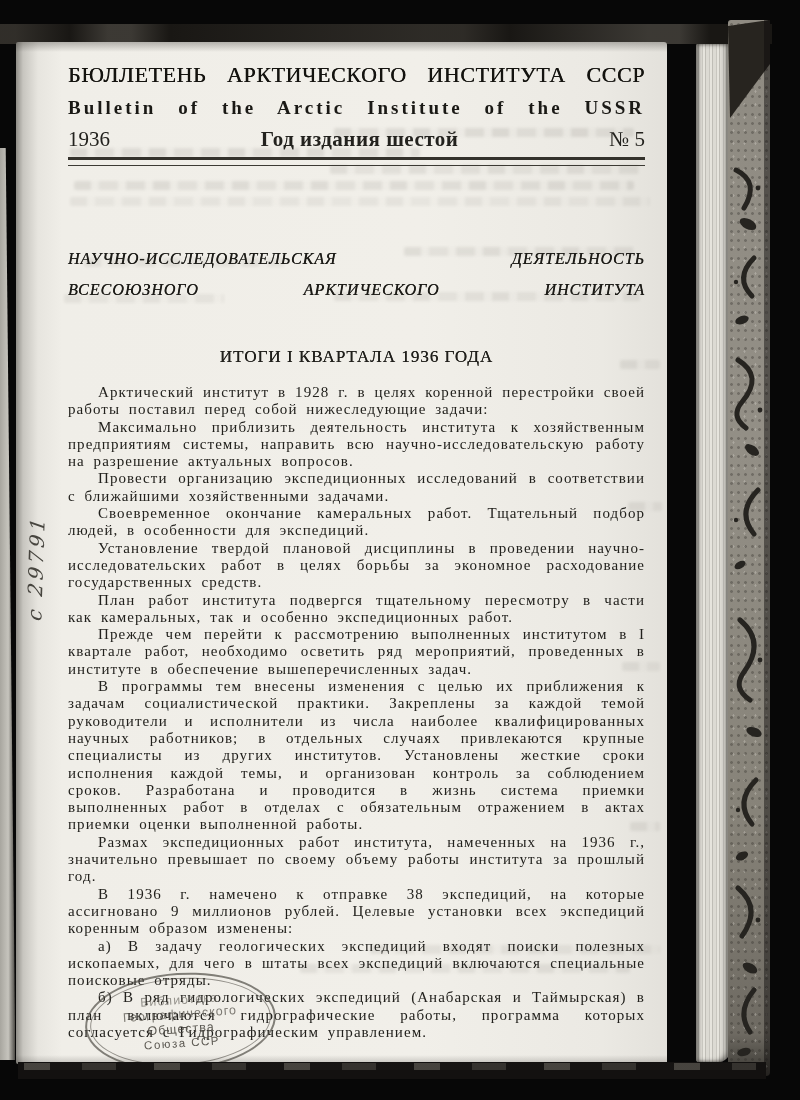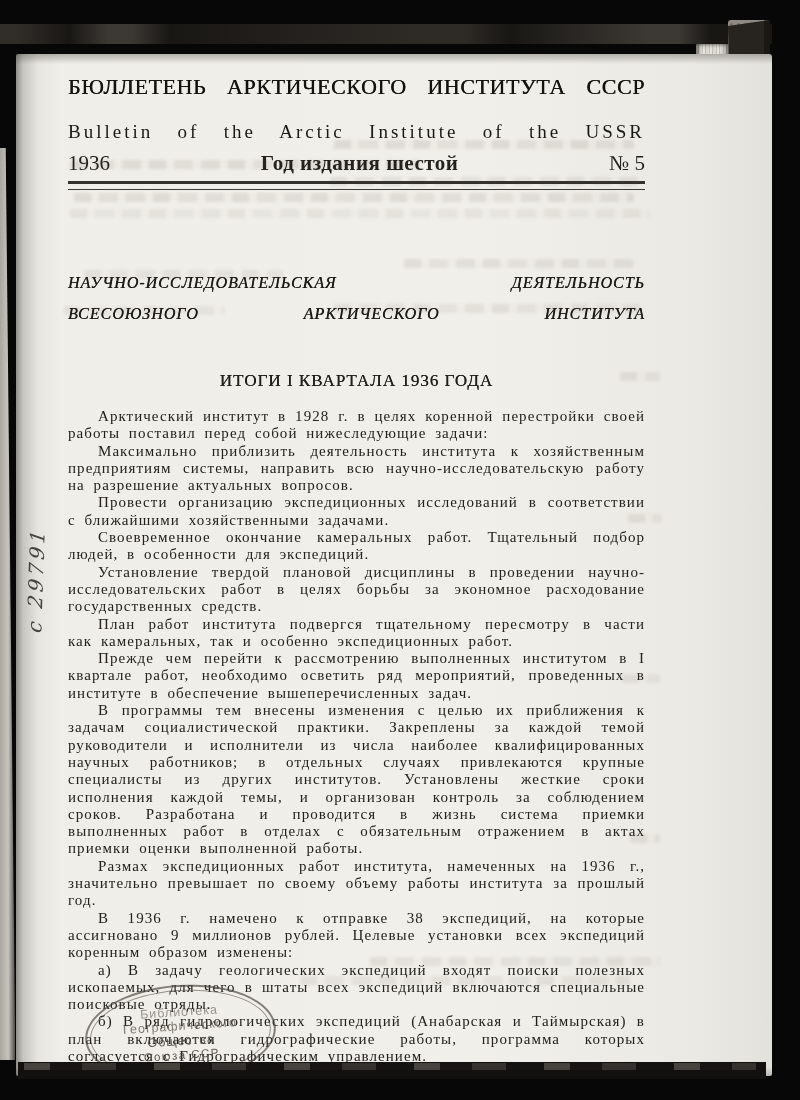--- a/index.html
+++ b/index.html
@@ -25,33 +25,33 @@
   
   .binding{position:absolute;left:728px;top:20px;width:42px;height:1056px;border-radius:3px 4px 4px 6px;
     background:linear-gradient(180deg,#8f8b82 0%,#938f86 40%,#878379 75%,#6e6a62 96%,#3a3833 100%);
     background-blend-mode:normal;}
   .binding .speckle{position:absolute;inset:0;
     background-image:radial-gradient(rgba(45,42,37,.33) 1px,transparent 1.5px),radial-gradient(rgba(235,232,224,.28) .8px,transparent 1.3px);
     background-size:7px 9px,11px 13px;}
   .binding svg{position:absolute;left:0;top:0;}
 
   
-  .book-page{position:absolute;left:16px;top:54px;width:756px;height:1022px;overflow:hidden;
+  .book-page{position:absolute;left:16px;top:42px;width:651px;height:1022px;overflow:hidden;
     color:#21201d;border-radius:2px 3px 2px 2px;
     background:
       linear-gradient(180deg,rgba(35,32,28,.30) 0,rgba(35,32,28,0) 10px),
       linear-gradient(0deg,rgba(35,32,28,.22) 0,rgba(35,32,28,0) 9px),
       linear-gradient(90deg,#8f8d87 0,#c7c5bf 7px,#e7e5df 22px,#f0eee8 46px,#f1efe9 62%,#ebe9e3 90%,#e3e1db 100%);}
 
   .text-column{position:absolute;left:52px;top:20px;width:577px;}
 
   .masthead-ru{font-size:22px;letter-spacing:.6px;color:#14130f;text-align:justify;text-align-last:justify;
     text-shadow:.3px 0 0 currentColor;white-space:nowrap0;}
-  .masthead-en{margin-top:21px;font-size:19px;letter-spacing:3px;word-spacing:5px;color:#1a1915;
-    text-align:justify;text-align-last:justify;}
+  .masthead-en{margin-top:9px;font-size:19px;letter-spacing:3px;word-spacing:5px;color:#1a1915;
+    text-align:justify;text-align-last:justify;font-weight:bold;}
   .masthead-info{margin-top:8px;display:flex;justify-content:space-between;align-items:baseline;font-size:21px;color:#23221e;}
   .masthead-info .edition{font-weight:bold;letter-spacing:.5px;}
   .masthead-rule{margin-top:5px;height:5px;border-top:3px solid #34322c;border-bottom:1px solid #3c3a34;}
 
   .article-title{margin-top:77px;font-style:italic;font-size:16px;line-height:31px;color:#1c1b17;
     letter-spacing:1px;text-shadow:.3px 0 0 currentColor;}
   .article-title .t-line{text-align:justify;text-align-last:justify;}
   .article-subtitle{margin-top:42px;text-align:center;font-size:17px;letter-spacing:1px;color:#201f1b;
     text-shadow:.2px 0 0 currentColor;}
 

